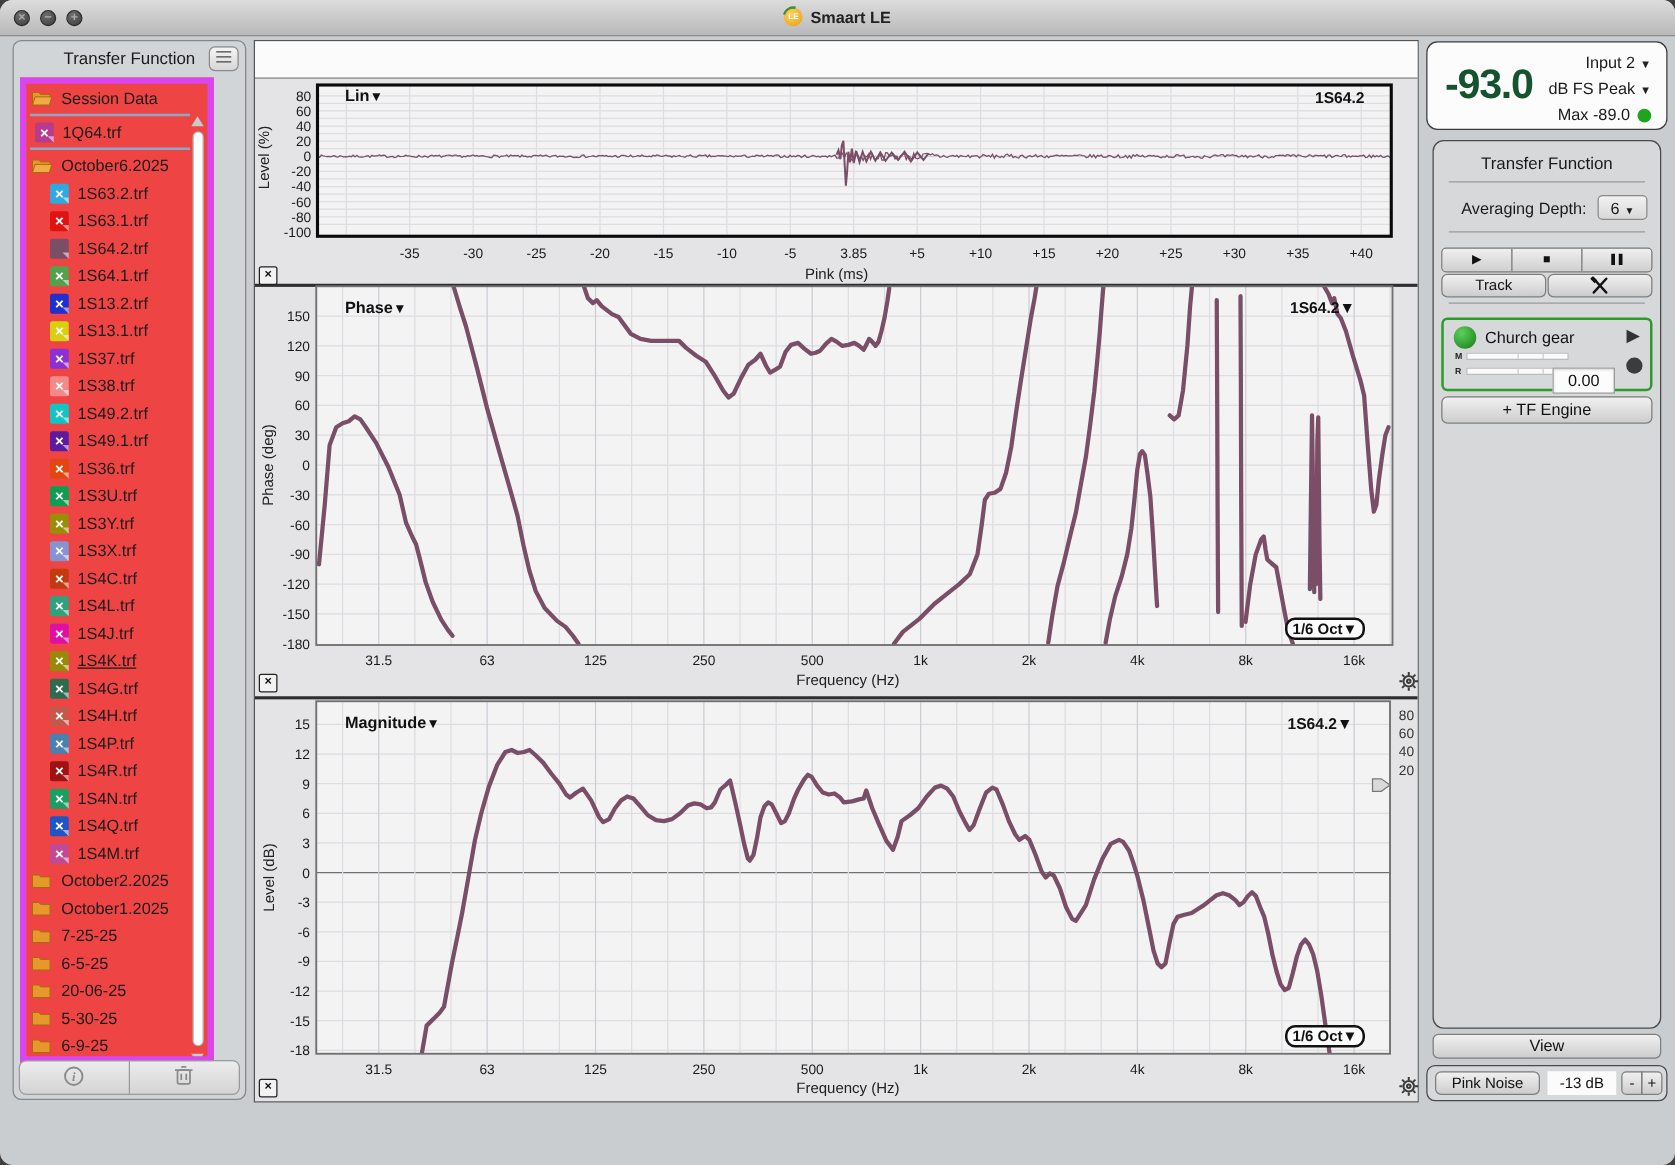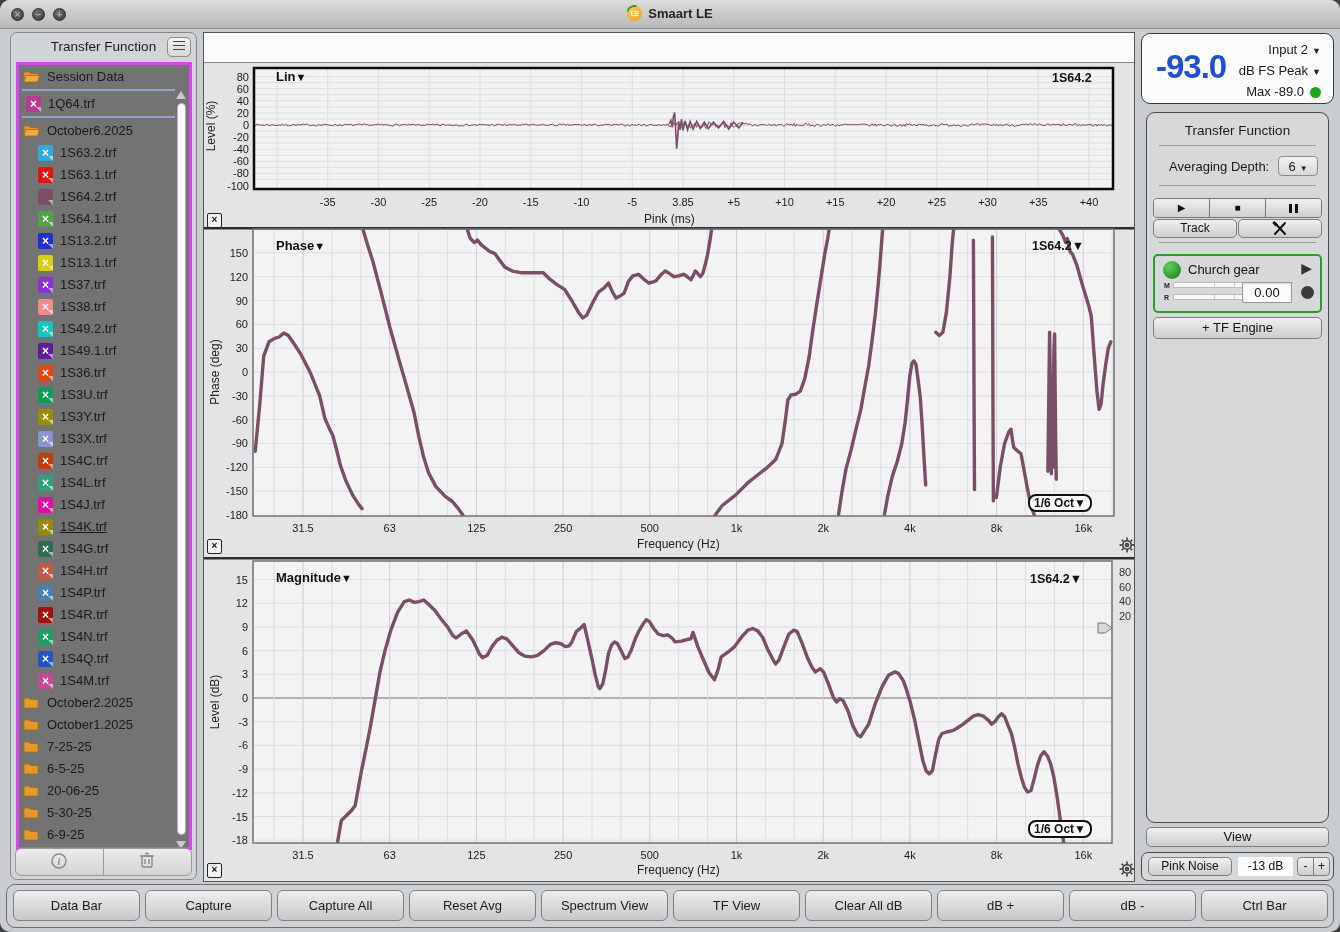--- a/index.html
+++ b/index.html
@@ -10,21 +10,21 @@
   #title{position:absolute;left:0;right:0;top:0;height:28px;text-align:center;font-size:13px;font-weight:bold;color:#222;line-height:28px;}
   #appicon{display:inline-block;width:15px;height:15px;border-radius:50%;background:radial-gradient(circle at 40% 35%,#ffd25e,#e89b17);vertical-align:-3px;margin-right:6px;position:relative;}
   #appicon::before{content:"";position:absolute;inset:-1px;border-radius:50%;border:2px solid transparent;border-top-color:#3e8f35;transform:rotate(-30deg);}
   #appicon i{position:absolute;inset:0;font-style:normal;font-size:6.5px;font-weight:bold;color:#fff;text-align:center;line-height:15px;}
   
   #sidebar{position:absolute;left:10px;top:32px;width:187px;height:848px;background:#d2d5d8;border:1px solid #868686;border-radius:7px;box-sizing:border-box;}
   #sbheader{position:absolute;left:0;top:0;right:0;height:29px;}
   #sbtitle{position:absolute;left:0;right:0;top:0;text-align:center;font-size:13.5px;color:#1a1a1a;line-height:28px;}
   #sbmenu{position:absolute;right:5px;top:4px;width:24px;height:20px;border:1px solid #8a8a8a;border-radius:5px;background:linear-gradient(#f4f4f4,#d7d7d7);box-sizing:border-box;}
   #sbmenu span{display:block;margin:3px 5px 0 5px;border-top:1.5px solid #444;}
-  #sblist{position:absolute;left:5px;top:29px;width:176px;height:788px;background:#737373;border:3px solid #d946ef;box-sizing:border-box;overflow:hidden;}
+  #sblist{position:absolute;left:5px;top:29px;width:155px;height:788px;background:#ef4444;border:5px solid #d946ef;box-sizing:border-box;overflow:hidden;}
   .row{position:absolute;left:0;width:100%;height:22px;}
   .row .lbl{position:absolute;font-size:13px;color:#1a1a1a;line-height:22px;}
   .ficon{position:absolute;top:3px;width:15px;height:16px;border-radius:2px;}
   .ficon i{position:absolute;inset:0;font-style:normal;color:#fff;font-weight:bold;font-size:12px;line-height:16px;text-align:center;}
   .ficon::after{content:"";position:absolute;right:0;bottom:0;border-style:solid;border-width:0 5px 5px 0;border-color:transparent rgba(255,255,255,0.55) rgba(255,255,255,0.0) transparent;}
   .fold{position:absolute;top:4px;width:17px;height:13px;}
   .sep{position:absolute;left:3px;right:14px;border-top:2px solid #8fa6c8;}
   #sbthumb{position:absolute;right:3px;width:9px;border-radius:5px;background:#fdfdfd;border:1px solid #b5b5b5;box-sizing:border-box;}
   .scrollarrow{position:absolute;right:3px;width:0;height:0;border-left:5px solid transparent;border-right:5px solid transparent;}
   #sbfooter{position:absolute;left:4px;right:4px;bottom:3px;height:26px;border:1px solid #9a9a9a;border-radius:6px;background:linear-gradient(#ececec,#d4d4d4);display:flex;}
@@ -37,21 +37,21 @@
   .ptitle .arr{font-size:11px;}
   .tracelabel{position:absolute;font-weight:bold;font-size:12.5px;color:#111;}
   .octbtn{position:absolute;width:64px;height:18px;background:#fcfcfc;border:2px solid #111;border-radius:8px;font-weight:bold;font-size:12px;color:#111;text-align:center;line-height:15px;box-sizing:border-box;}
   .xbtn{position:absolute;width:15px;height:15px;border:1.5px solid #222;background:#f2f2f2;border-radius:2px;box-sizing:border-box;color:#111;font-size:10px;line-height:11px;text-align:center;font-weight:bold;}
   .gear{position:absolute;width:16px;height:16px;}
   .axisname{position:absolute;font-size:12px;color:#222;}
   .rot{transform:rotate(-90deg);transform-origin:center;white-space:nowrap;}
   
   .rbox{position:absolute;box-sizing:border-box;}
   #meter{left:1141px;top:33px;width:193px;height:71px;background:#fcfcfd;border:1.5px solid #3a3a3a;border-radius:9px;}
-  #meterval{position:absolute;left:14px;top:14px;font-size:33px;font-weight:bold;color:#1d4ed8;letter-spacing:-1px;}
+  #meterval{position:absolute;left:14px;top:14px;font-size:33px;font-weight:bold;color:#14532d;letter-spacing:-1px;}
   .mrow{position:absolute;right:12px;font-size:13px;color:#1a1a1a;text-align:right;}
   .mrow .arr{font-size:9px;color:#222;margin-left:4px;}
   .greendot{display:inline-block;width:11px;height:11px;border-radius:50%;background:#1ea51e;vertical-align:-1.5px;margin-left:6px;}
   #tfpanel{left:1146px;top:112px;width:183px;height:711px;background:#d6d8da;border:1.5px solid #4a4a4a;border-radius:9px;}
   #tfpanel h3{margin:0;position:absolute;top:10px;left:0;right:0;text-align:center;font-size:13.5px;font-weight:normal;color:#1a1a1a;}
   .hr{position:absolute;left:12px;right:12px;border-top:1.5px solid #9a9a9a;}
   #avgrow{position:absolute;left:0;right:0;top:46px;font-size:13px;color:#1a1a1a;}
   #avgsel{position:absolute;right:10px;top:-3px;width:40px;height:20px;border:1px solid #8a8a8a;border-radius:4px;background:linear-gradient(#f2f2f2,#d8d8d8);font-size:13px;text-align:center;line-height:19px;box-sizing:border-box;}
   #avgsel .arr{font-size:8px;margin-left:4px;}
   #transport{position:absolute;left:6px;right:6px;top:85px;height:18px;display:flex;border:1px solid #777;border-radius:4px;overflow:hidden;}
@@ -61,21 +61,21 @@
   .btn{background:linear-gradient(#f0f0f0,#cdcdcd);border:1px solid #7e7e7e;border-radius:5px;box-sizing:border-box;text-align:center;color:#111;}
   #trackbtn{position:absolute;left:6px;top:106px;width:84px;height:19px;font-size:12px;line-height:17px;}
   #toolbtn{position:absolute;right:6px;top:106px;width:84px;height:19px;}
   #engine{position:absolute;left:6px;right:6px;top:141px;height:55px;border:2px solid #2b9b2b;border-radius:5px;background:#d6d8da;}
   #engball{position:absolute;left:8px;top:5px;width:18px;height:18px;border-radius:50%;background:radial-gradient(circle at 35% 30%,#5cd05c,#177a17);}
   #engname{position:absolute;left:33px;top:6px;font-size:13px;color:#111;}
   #engplay{position:absolute;right:8px;top:4px;font-size:14px;color:#333;}
   .sllbl{position:absolute;font-size:7px;font-weight:bold;color:#222;}
   .sltrack{position:absolute;height:6px;background:#fafafa;border:1px solid #bbb;box-sizing:border-box;}
   .sltrack i{position:absolute;top:0;bottom:0;width:1px;background:#ccc;}
-  #engval{position:absolute;right:28px;top:26px;width:50px;height:21px;background:#fcfcfc;border:1px solid #999;box-shadow:inset 0 1px 2px rgba(0,0,0,0.15);font-size:13px;text-align:center;line-height:20px;color:#111;box-sizing:border-box;}
+  #engval{position:absolute;right:28px;top:38px;width:50px;height:21px;background:#fcfcfc;border:1px solid #999;box-shadow:inset 0 1px 2px rgba(0,0,0,0.15);font-size:13px;text-align:center;line-height:20px;color:#111;box-sizing:border-box;}
   #engrec{position:absolute;right:6px;top:30px;width:13px;height:13px;border-radius:50%;background:#3c3c3c;}
   #addengine{position:absolute;left:6px;right:6px;top:204px;height:22px;font-size:13px;line-height:20px;}
   #viewbtn{position:absolute;left:1146px;top:827px;width:183px;height:20px;font-size:13px;line-height:18px;}
   #pinkbar{position:absolute;left:1141px;top:852px;width:193px;height:29px;background:#d6d8da;border:1.5px solid #4a4a4a;border-radius:7px;box-sizing:border-box;}
   #pinkbtn{position:absolute;left:6px;top:4px;width:84px;height:19px;font-size:12px;line-height:17px;}
   #dbdisp{position:absolute;left:96px;top:4px;width:55px;height:19px;background:#fbfbfb;font-size:12px;text-align:center;line-height:19px;color:#111;}
   #minusbtn{position:absolute;left:155px;top:4px;width:17px;height:19px;font-size:12px;line-height:17px;border-radius:4px 0 0 4px;}
   #plusbtn{position:absolute;left:171px;top:4px;width:17px;height:19px;font-size:12px;line-height:17px;border-radius:0 4px 4px 0;}
   
   #bottombar{position:absolute;left:6px;top:884px;width:1328px;height:44px;background:#cfd2d5;border:1.5px solid #6e6e6e;border-radius:9px;box-sizing:border-box;}
@@ -707,25 +707,13 @@
   </div>
 
   <div id="viewbtn" class="btn rbox">View</div>
   <div id="pinkbar" class="rbox">
     <div id="pinkbtn" class="btn">Pink Noise</div>
     <div id="dbdisp">-13 dB</div>
     <div id="minusbtn" class="btn">-</div>
     <div id="plusbtn" class="btn">+</div>
   </div>
 
-  <div id="bottombar">
-      <div class="bbtn" style="left: 6px;">Data Bar</div>
-      <div class="bbtn" style="left: 138px;">Capture</div>
-      <div class="bbtn" style="left: 270px;">Capture All</div>
-      <div class="bbtn" style="left: 402px;">Reset Avg</div>
-      <div class="bbtn" style="left: 534px;">Spectrum View</div>
-      <div class="bbtn" style="left: 666px;">TF View</div>
-      <div class="bbtn" style="left: 798px;">Clear All dB</div>
-      <div class="bbtn" style="left: 930px;">dB +</div>
-      <div class="bbtn" style="left: 1062px;">dB -</div>
-      <div class="bbtn" style="left: 1194px;">Ctrl Bar</div>
-    </div>
 </div>
 
 </body></html>

